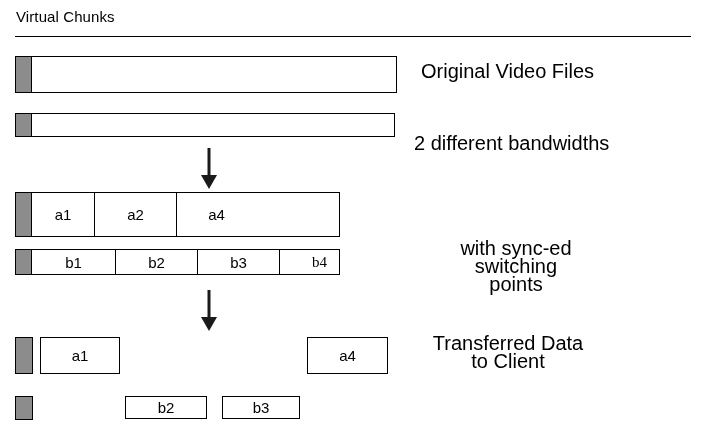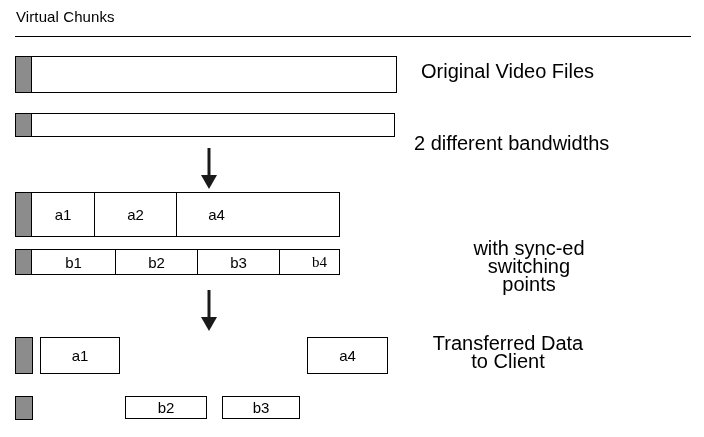--- a/index.html
+++ b/index.html
@@ -156,21 +156,21 @@
     </div>
     <div class="chunk" style="width:82px;">
       <span>b3</span>
     </div>
     <div class="chunk" style="width:79px;font-family:Liberation Serif, serif;">
       <span>b4</span>
     </div>
   </div>
 
 
-  <div class="caption center" style="left:435px; top:239px; width:188px;">with sync-ed switching
+  <div class="caption center" style="left:422px; top:239px; width:188px;">with sync-ed switching
 points</div>
 
   <div class="arrow" style="left:196px; top:290px; height:42px;">
     <svg width="26" height="42" viewBox="0 0 26 42">
       <line x1="13" y1="0" x2="13" y2="28" stroke="#1a1a1a" stroke-width="3"></line>
       <polygon points="5,27 21,27 13,41" fill="#1a1a1a"></polygon>
     </svg>
   </div>
 
   <div class="gray-block" style="left:15px; top:337px; width:18px; height:37px;"></div>

